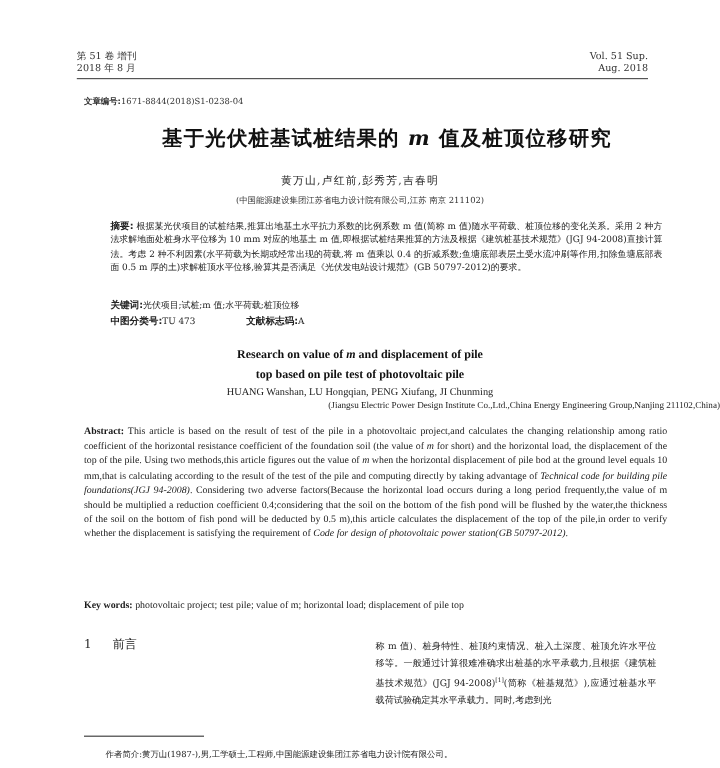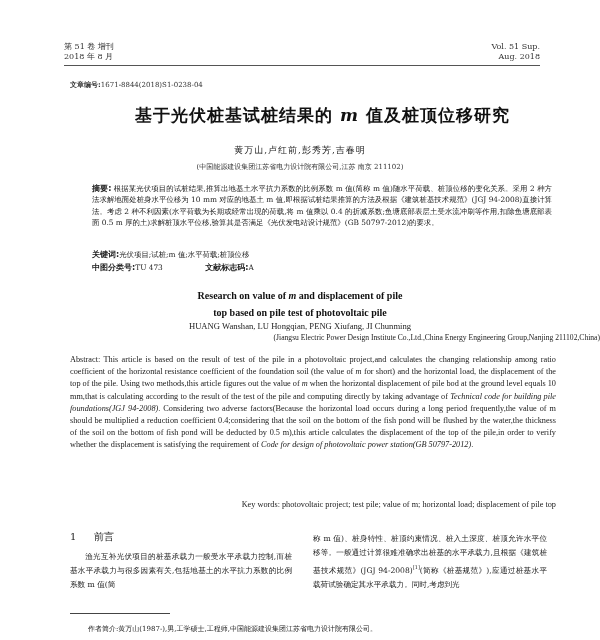--- a/index.html
+++ b/index.html
@@ -28,23 +28,23 @@
     .cn-keywords .lbl, .cn-class .lbl { font-family: "DejaVu Sans", sans-serif; font-weight: bold; font-size: 8px; }
     .cn-class { position: absolute; top: 262px; left: 92px; right: 48px; font-size: 7.4px; color: #222; }
     .cn-class .doc-code { margin-left: 40px; }
 
     .en-title { position: absolute; top: 287px; left: 0; right: 0; text-align: center; font-family: "Liberation Serif", serif; font-weight: bold; font-size: 10px; line-height: 17px; color: #111; }
     .en-title i { font-style: italic; }
     .en-authors { position: absolute; top: 321px; left: 0; right: 0; text-align: center; font-family: "Liberation Serif", serif; font-size: 8.6px; color: #222; }
     .en-affil { position: absolute; top: 333px; left: 0; right: 0; text-align: right; font-family: "Liberation Serif", serif; font-size: 7.6px; color: #222; }
 
     .en-abstract { position: absolute; top: 354px; left: 70px; right: 44px; font-family: "Liberation Serif", serif; font-size: 8.25px; line-height: 12.2px; color: #1a1a1a; text-align: justify; }
-    .en-abstract .lbl, .en-keywords .lbl { font-weight: normal; }
+    .en-abstract .lbl, .en-keywords .lbl { font-weight: bold; }
     .en-abstract i { font-style: italic; }
-    .en-keywords { position: absolute; top: 500px; left: 70px; right: 44px; font-family: "Liberation Serif", serif; font-size: 8.25px; color: #1a1a1a; text-align: right; }
+    .en-keywords { position: absolute; top: 500px; left: 70px; right: 44px; font-family: "Liberation Serif", serif; font-size: 8.25px; color: #1a1a1a; }
 
     .col-left { position: absolute; top: 530px; left: 70px; width: 222px; }
     .section-heading { font-size: 10px; color: #222; margin-bottom: 6px; }
     .section-heading .num { display: inline-block; width: 24px; }
     .body-text { font-size: 7.6px; line-height: 14px; color: #222; text-align: justify; text-indent: 2em; }
     .col-right { position: absolute; top: 532px; left: 313px; width: 234px; }
     .body-text-right { font-size: 7.6px; line-height: 14px; color: #222; text-align: justify; }
     sup { font-size: 5px; }
 
     .footnote-rule { position: absolute; top: 613px; left: 70px; width: 100px; border-top: 1px solid #444; }
@@ -105,21 +105,20 @@
 </div>
 
 <div class="en-keywords">
   <span class="lbl">Key words:</span><span> photovoltaic project; test pile; value of m; horizontal load; displacement of pile top</span>
 </div>
 
 <div class="col-left">
   <div class="section-heading">
     <span class="num">1</span><span>前言</span>
   </div>
-  <p class="body-text">渔光互补光伏项目的桩基承载力一般受水平承载力控制,而桩基水平承载力与很多因素有关,包括地基土的水平抗力系数的比例系数 m 值(简</p>
 </div>
 
 <div class="col-right">
   <p class="body-text-right"><span>称 m 值)、桩身特性、桩顶约束情况、桩入土深度、桩顶允许水平位移等。一般通过计算很难准确求出桩基的水平承载力,且根据《建筑桩基技术规范》(JGJ 94-2008)</span><sup>[1]</sup><span>(简称《桩基规范》),应通过桩基水平载荷试验确定其水平承载力。同时,考虑到光</span></p>
 </div>
 
 <div class="footnote-rule"></div>
 <div class="footnote">作者简介:黄万山(1987-),男,工学硕士,工程师,中国能源建设集团江苏省电力设计院有限公司。</div>
 
 </body></html>

